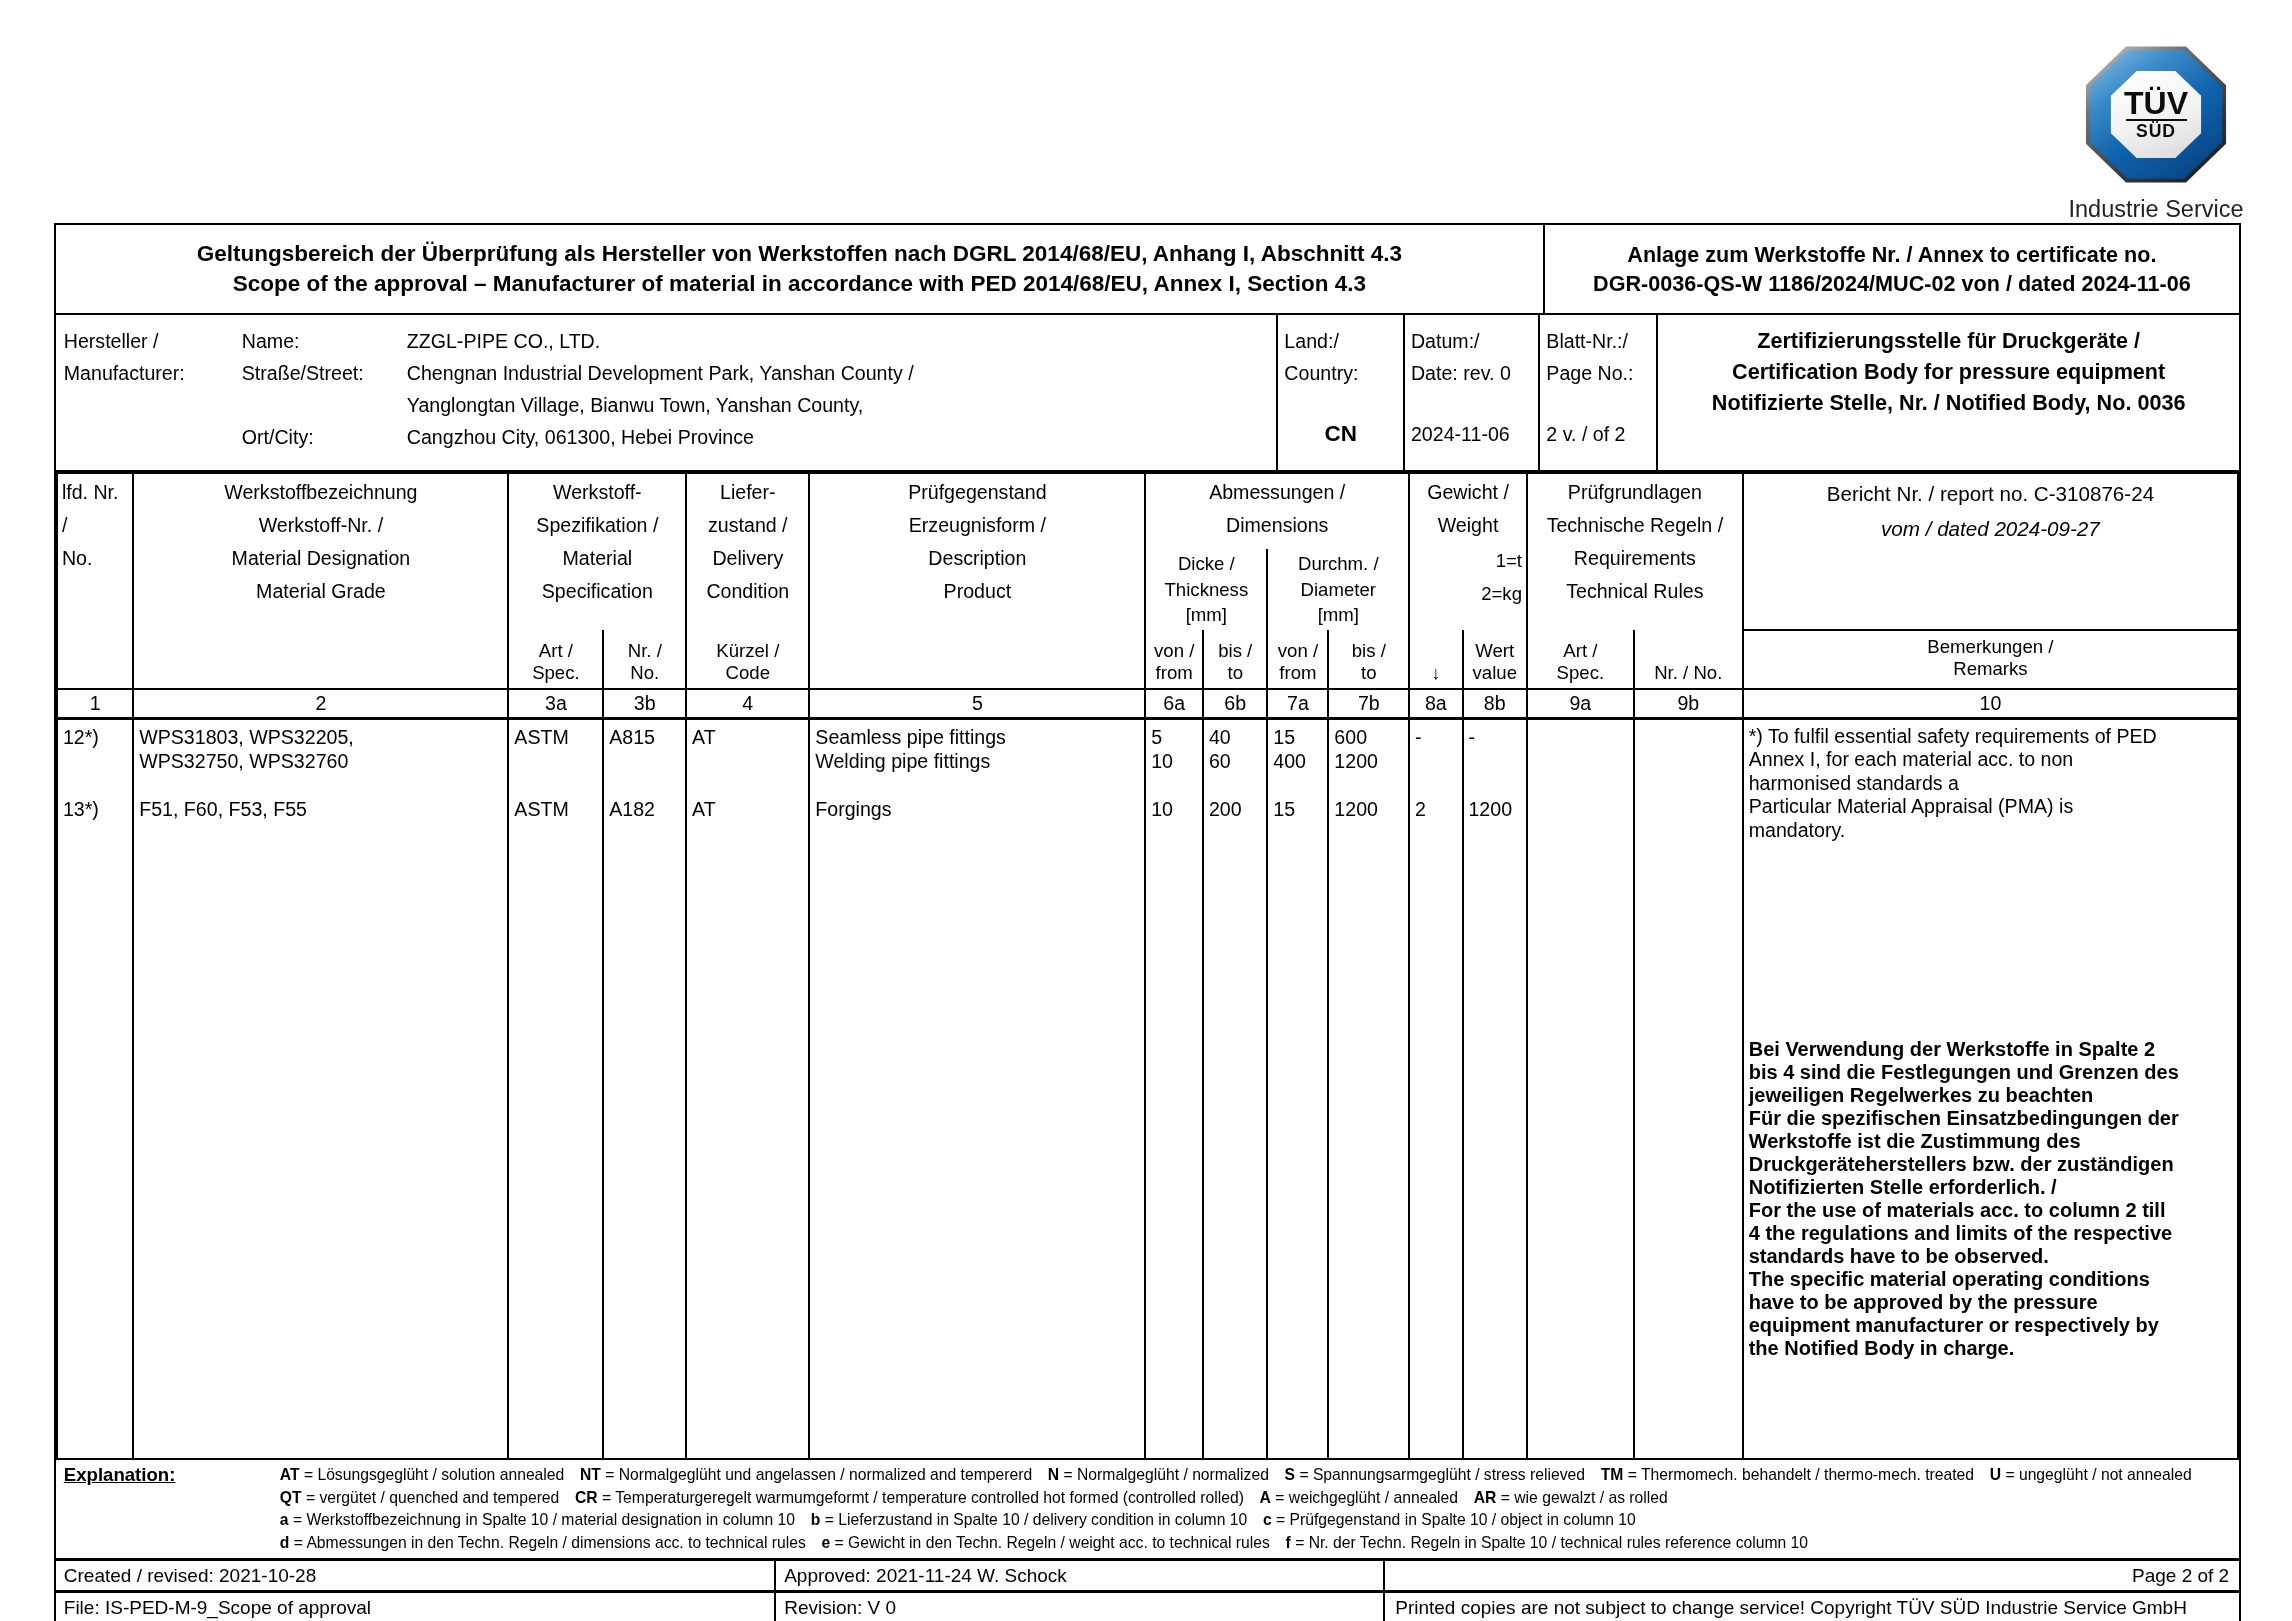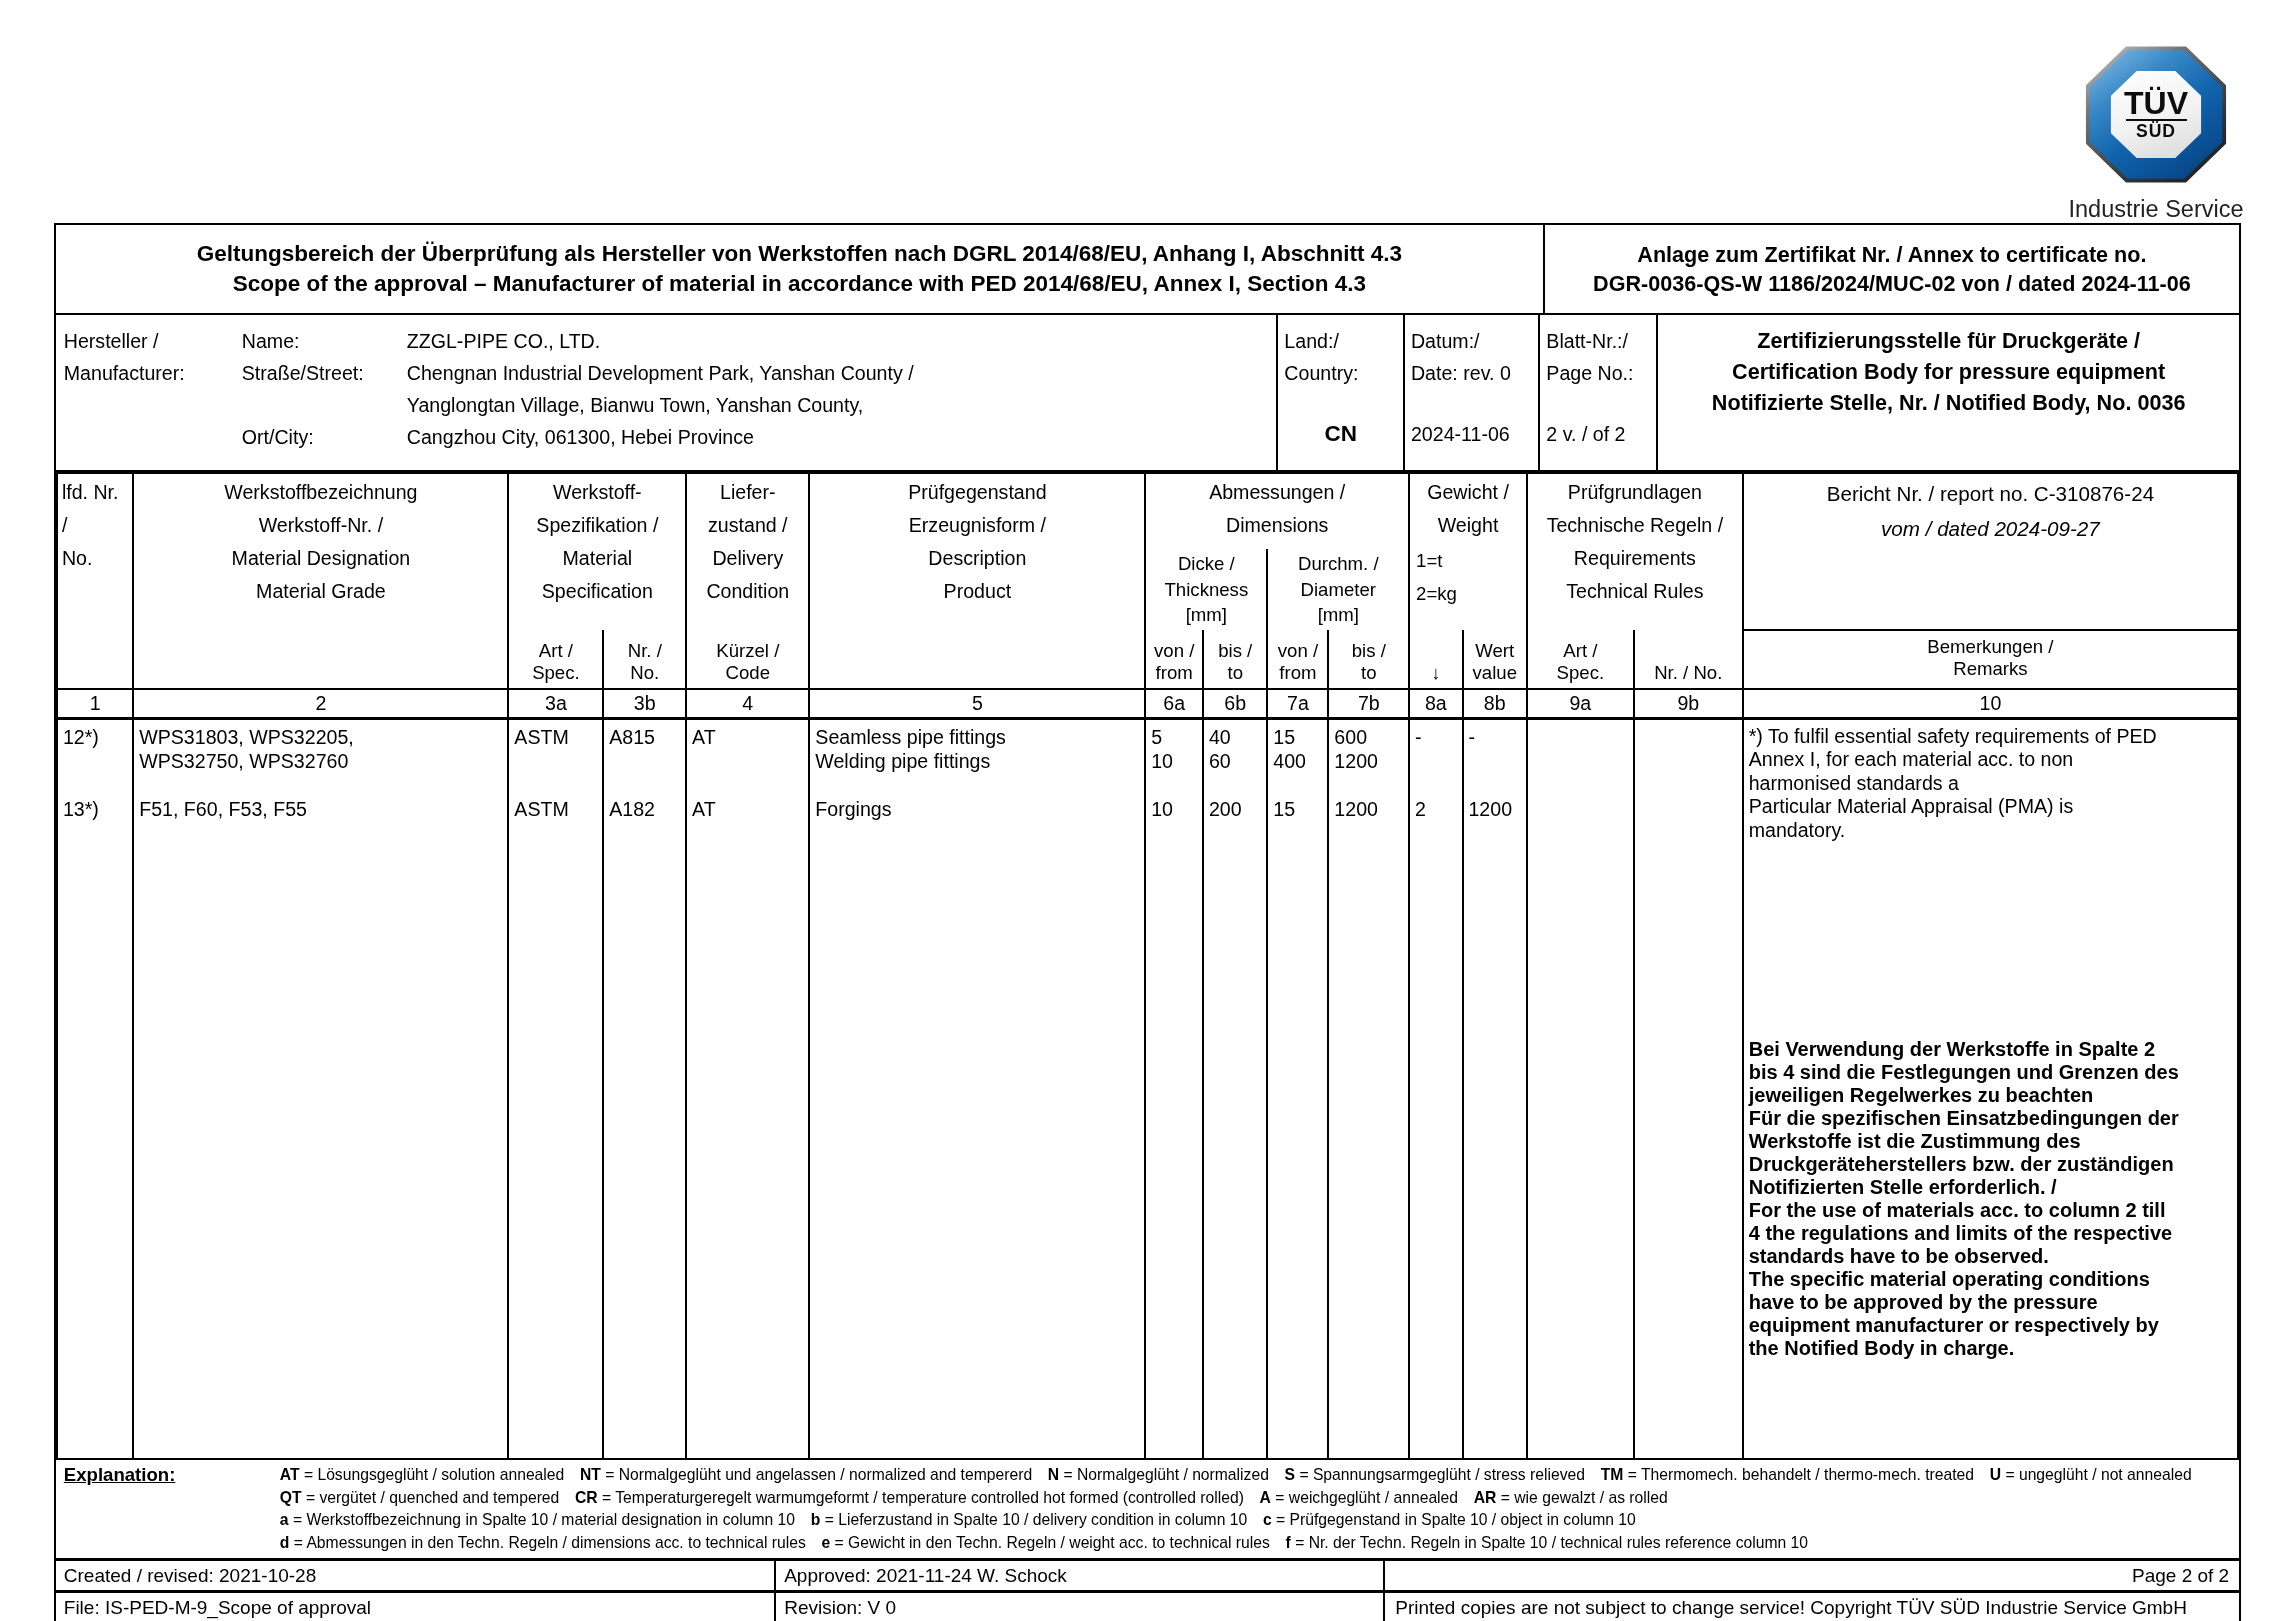--- a/index.html
+++ b/index.html
@@ -61,21 +61,21 @@
   th.arrow-cell { font-size:23.5px; }
   th.report-cell { border-bottom:2px solid #000 !important; font-weight:bold; font-size:20.6px; line-height:35px;
     text-align:center; vertical-align:middle; }
   .report-dated { font-style:italic; }
   tr.numrow td { text-align:center; font-size:19.6px; line-height:25.5px; padding:1px;
     border-bottom:3.9px solid #000 !important; }
   tr.bodyrow td { font-size:19.6px; line-height:24px; padding:4.9px 4.9px; }
   td.remarks { padding:4.9px 7.8px; }
   .remark-note { margin:0; font-size:19.6px; line-height:23.5px; }
   .remark-bold { margin:196px 0 0 0; font-weight:bold; font-size:20px; line-height:23px; }
-  .gw-units { text-align:left; line-height:33px; font-size:18.6px; padding-left:2px; margin-top:2px; }
+  .gw-units { text-align:right; line-height:33px; font-size:18.6px; padding-left:2px; margin-top:2px; }
 
   
   .expl-row { display:flex; min-height:91px; padding:4.9px 7.8px 3.9px 7.8px;gap:18px; }
   .expl-label { flex:0 0 198px; font-size:18.6px; font-weight:bold; text-decoration:underline; }
   .expl-lines { font-size:15.7px; line-height:22.5px; white-space:nowrap; }
   .legend-item { margin-right:15.7px; }
   .legend-key { font-weight:bold; }
 
   
   .footer-row { display:flex; border-top:3.9px solid #000; height:32px; font-size:19px; align-items:flex-end; }
@@ -101,21 +101,21 @@
 </div>
 
 <div class="frame">
 
   <div class="title-row">
     <div class="title-left">
       <div>Geltungsbereich der Überprüfung als Hersteller von Werkstoffen nach DGRL 2014/68/EU, Anhang I, Abschnitt 4.3</div>
       <div>Scope of the approval – Manufacturer of material in accordance with PED 2014/68/EU, Annex I, Section 4.3</div>
     </div>
     <div class="title-right">
-      <div>Anlage zum Zertifikat Nr. / Annex to certificate no.</div>
+      <div>Anlage zum Werkstoffe Nr. / Annex to certificate no.</div>
       <div>DGR-0036-QS-W 1186/2024/MUC-02 von / dated 2024-11-06</div>
     </div>
   </div>
 
   <div class="mfr-row">
     <div class="mfr-left">
       <div class="mfr-grid">
         <div>Hersteller /</div>
         <div>Name:</div>
         <div>ZZGL-PIPE CO., LTD.</div>

